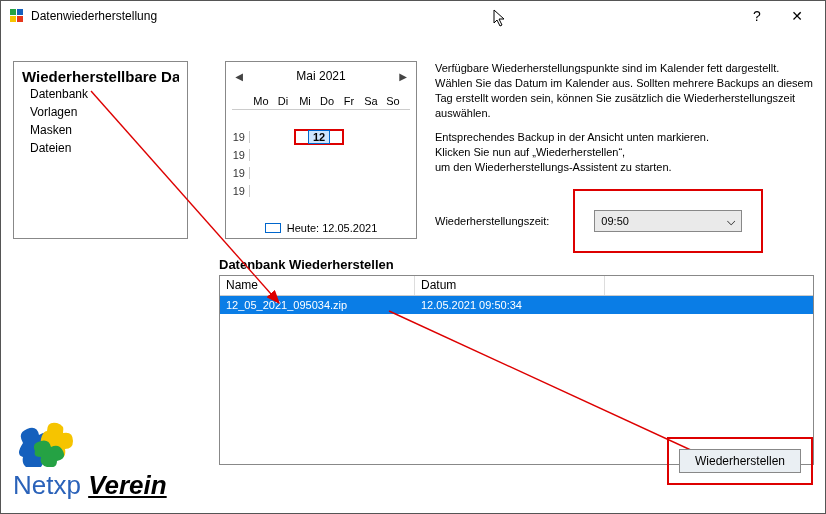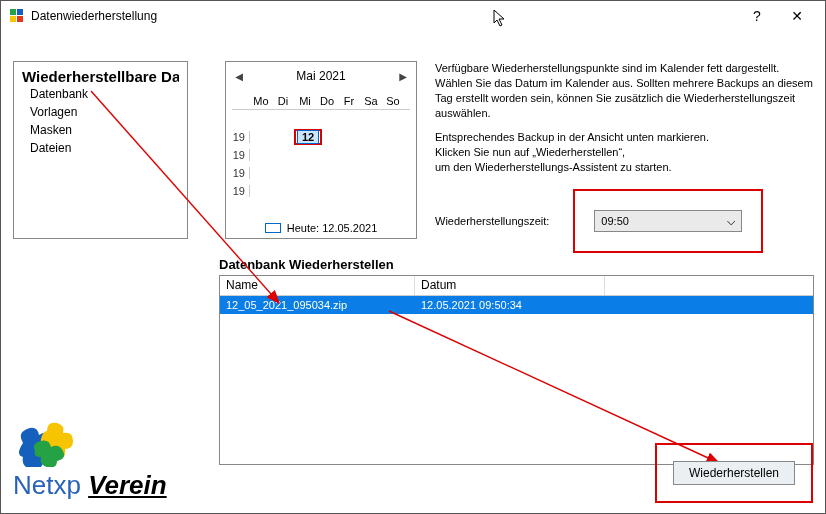--- a/index.html
+++ b/index.html
@@ -14,39 +14,39 @@
 .tree-item { padding: 2px 0 2px 8px; font-size: 12px; cursor: default; }
 .calendar { position: absolute; left: 216px; top: 20px; width: 192px; height: 178px; border: 1px solid #888; background: #fff; padding: 4px 6px; }
 .cal-head { display: flex; align-items: center; justify-content: space-between; height: 20px; font-size: 12px; }
 .cal-arrow { width: 14px; text-align: center; cursor: default; color: #444; font-size: 10px; }
 .cal-month { flex: 1; text-align: center; }
 .cal-grid { margin-top: 6px; }
 .cal-row { display: flex; height: 18px; align-items: center; }
 .cal-wk { width: 18px; font-size: 11px; color: #333; text-align: right; padding-right: 4px; border-right: 1px solid #ccc; }
 .cal-cell { width: 22px; text-align: center; font-size: 11px; }
 .cal-dayhdr { border-bottom: 1px solid #ccc; }
-.cal-today-wrap { border: 2px solid #d00; padding: 0 1px; display: inline-block; }
+.cal-today-wrap { border: 2px solid #d00; padding: 0 12px; display: inline-block; }
 .cal-today { border: 1px solid #06c; background: #cde6ff; padding: 0 4px; font-weight: bold; font-size: 11px; }
 .cal-footer { margin-top: 22px; text-align: center; font-size: 11px; display: flex; justify-content: center; align-items: center; gap: 6px; }
 .cal-footer .box { width: 16px; height: 10px; border: 1px solid #06c; display: inline-block; }
 .info-text { position: absolute; left: 426px; top: 20px; width: 380px; font-size: 11px; line-height: 1.35; }
 .info-text p { margin-bottom: 10px; }
 .time-row { position: absolute; left: 426px; top: 148px; display: flex; align-items: center; gap: 24px; }
 .time-label { font-size: 11px; }
 .time-select-wrap { border: 2px solid #d00; padding: 19px; }
 .time-select { width: 148px; height: 22px; border: 1px solid #888; background: #eaeaea; display: flex; align-items: center; justify-content: space-between; padding: 0 6px; font-size: 11px; cursor: default; }
 .section-title { position: absolute; left: 210px; top: 216px; font-weight: bold; font-size: 13px; }
 .table-panel { position: absolute; left: 210px; top: 234px; width: 595px; height: 190px; border: 1px solid #888; background: #fff; }
 .table-head { display: flex; height: 20px; border-bottom: 1px solid #ccc; background: #fff; }
 .th { padding: 2px 6px; font-size: 12px; border-right: 1px solid #ddd; }
 .th1 { width: 195px; } .th2 { width: 190px; }
 .table-row { display: flex; height: 18px; align-items: center; background: #0a7de6; color: #fff; font-size: 11px; }
 .td { padding: 1px 6px; }
 .td1 { width: 195px; } .td2 { width: 190px; }
-.restore-btn-wrap { position: absolute; right: 4px; bottom: 2px; border: 2px solid #d00; padding: 16px; }
+.restore-btn-wrap { position: absolute; right: 4px; bottom: 20px; border: 2px solid #d00; padding: 10px; }
 .restore-btn { width: 122px; height: 24px; border: 1px solid #888; background: #eaeff3; font-size: 12px; text-align: center; line-height: 22px; cursor: default; }
 .logo { position: absolute; left: 4px; bottom: 4px; width: 180px; }
 .logo-text { font-family: Tahoma, sans-serif; font-size: 26px; }
 .logo-text .netxp { color: #2a62b9; font-weight: normal; }
 .logo-text .verein { color: #000000; font-weight: bold; font-style: italic; text-decoration: underline; }
 svg.arrow { position: absolute; pointer-events: none; }
 .cursor { position: absolute; left: 492px; top: 8px; width: 16px; height: 20px; }
 </style>
 </head>
 <body>

